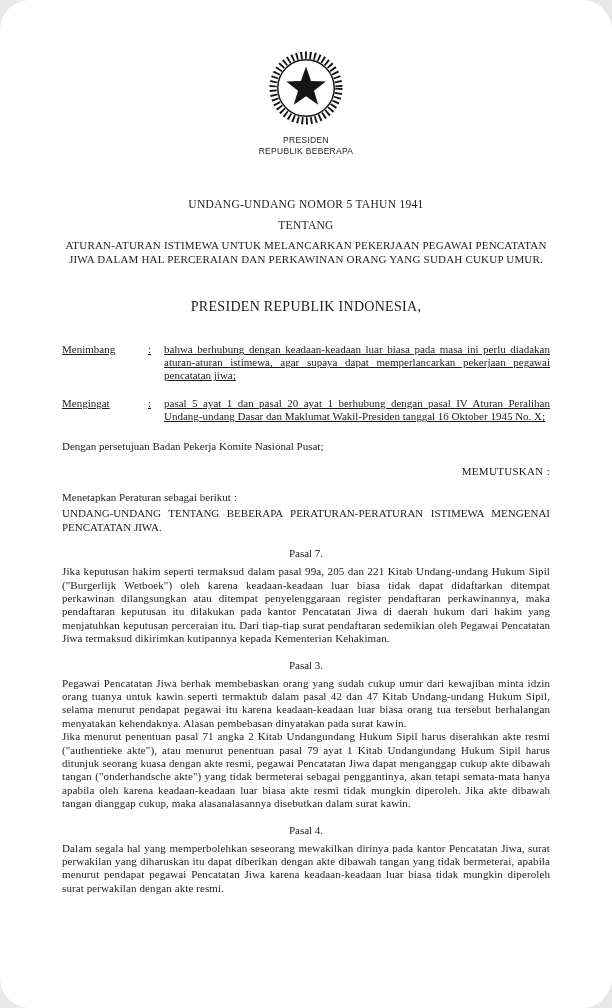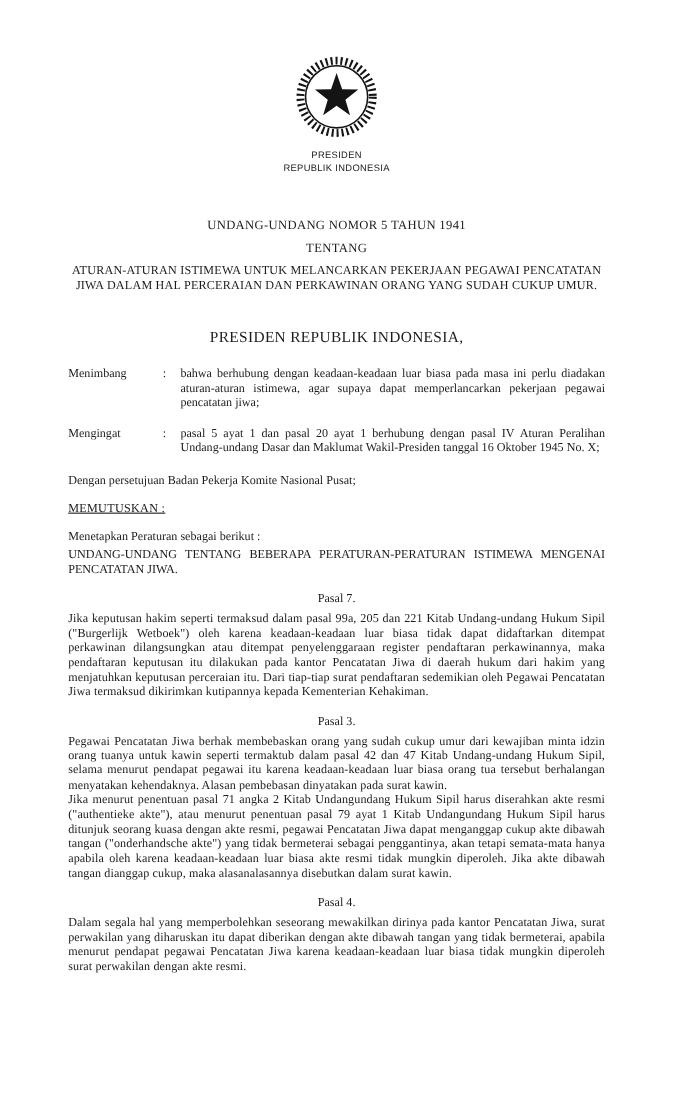--- a/index.html
+++ b/index.html
@@ -6,20 +6,21 @@
   html, body { background: #e8e8e8; }
   .page {
     width: 612px;
     height: 1008px;
     margin: 0 auto;
     background: #ffffff;
     font-family: "Liberation Serif", serif;
     color: #1c1c1c;
     overflow: hidden;
     position: relative;
+    border-radius: 30px;
   }
   .content { padding: 0 62px; }
 
   
   .emblem-wrap { padding-top: 50px; text-align: center; }
   .emblem-wrap svg { display: inline-block; }
 
   .org-block {
     text-align: center;
     margin-top: 5px;
@@ -52,34 +53,33 @@
   }
 
   .salutation {
     margin-top: 33px;
     text-align: center;
     font-size: 14px;
     letter-spacing: 0.3px;
   }
 
   
-  .considerations { margin-top: 18px; }
+  .considerations { margin-top: 28px; text-decoration: underline; }
   .cons-row { display: flex; margin-bottom: 15px; font-size: 11px; line-height: 1.18; }
   .cons-label { width: 86px; flex: 0 0 86px; }
   .cons-colon { width: 16px; flex: 0 0 16px; }
   .cons-text { flex: 1; text-align: justify; }
 
   .agreement { margin-top: 17px; font-size: 11px; }
 
   .memutuskan {
     margin-top: 13px;
-    text-align: left;
+    text-align: right;
     font-size: 11px;
     letter-spacing: 0.3px;
-    text-decoration: underline;
   }
 
   .enacting-intro { margin-top: 14px; font-size: 11px; }
   .enacting-title { margin-top: 4px; font-size: 11px; line-height: 1.22; text-align: justify; }
 
   .pasal-heading {
     text-align: center;
     font-size: 11px;
     margin-top: 13px;
     margin-bottom: 6px;
@@ -99,21 +99,21 @@
   <div class="emblem-wrap">
     <svg width="76" height="76" viewBox="0 0 74 74">
       <circle cx="37" cy="37" r="32" fill="none" stroke="#141414" stroke-width="7" stroke-dasharray="1.8 2.6"></circle>
       <circle cx="37" cy="37" r="27.5" fill="none" stroke="#141414" stroke-width="1.4"></circle>
       <polygon points="37,16 41.9,30.3 56.2,30.6 44.8,39.6 48.9,53.4 37,45 25.1,53.4 29.2,39.6 17.8,30.6 32.1,30.3" fill="#141414"></polygon>
     </svg>
   </div>
 
   <div class="org-block">
     <div>PRESIDEN</div>
-    <div>REPUBLIK INDONESIA</div>
+    <div>REPUBLIK BEBERAPA</div>
   </div>
 
   <div class="content">
 
     <div class="doc-title">UNDANG-UNDANG NOMOR 5 TAHUN 1941</div>
     <div class="tentang">TENTANG</div>
     <div class="doc-subtitle">ATURAN-ATURAN ISTIMEWA UNTUK MELANCARKAN PEKERJAAN PEGAWAI PENCATATAN JIWA DALAM HAL PERCERAIAN DAN PERKAWINAN ORANG YANG SUDAH CUKUP UMUR.</div>
 
     <div class="salutation">PRESIDEN REPUBLIK INDONESIA,</div>
 

